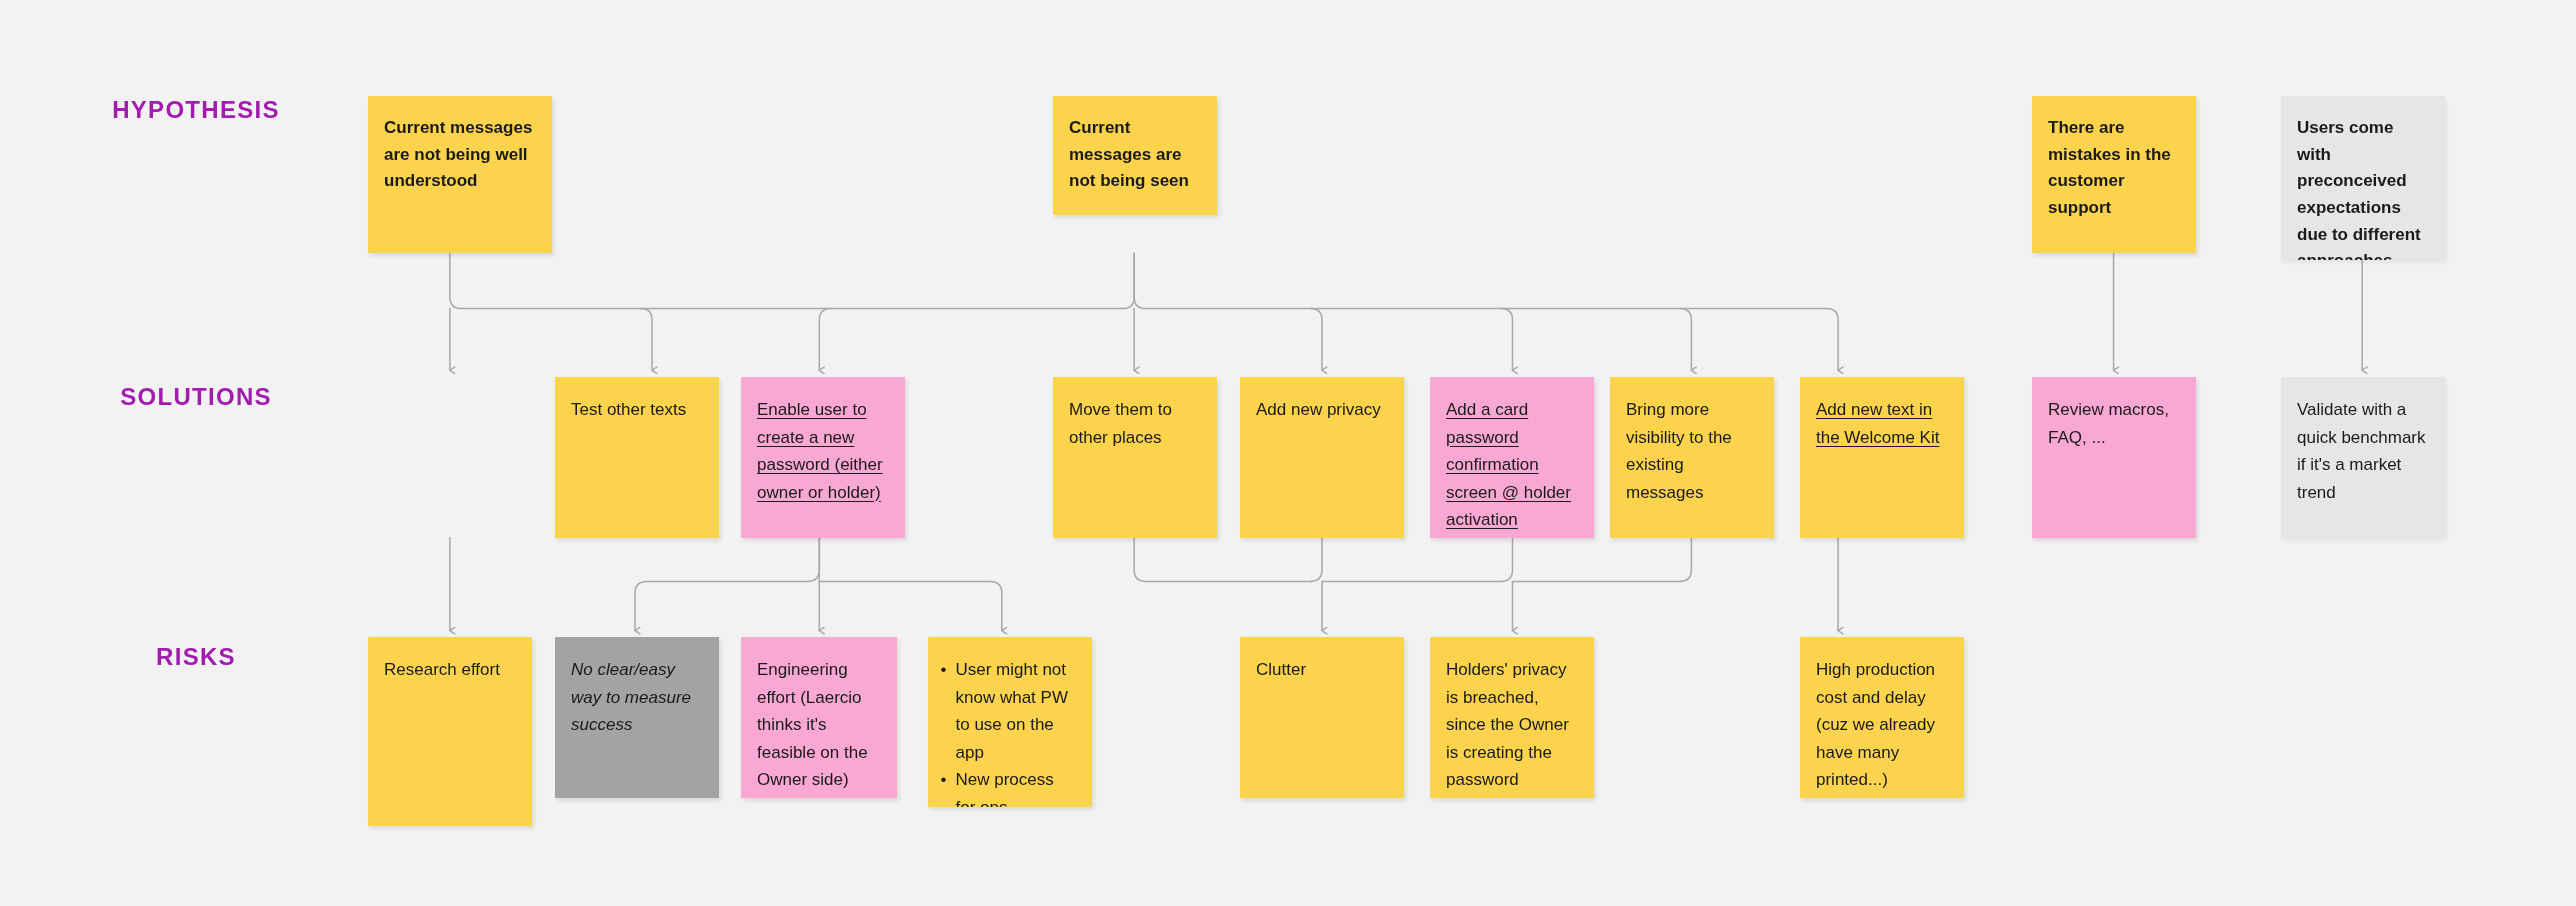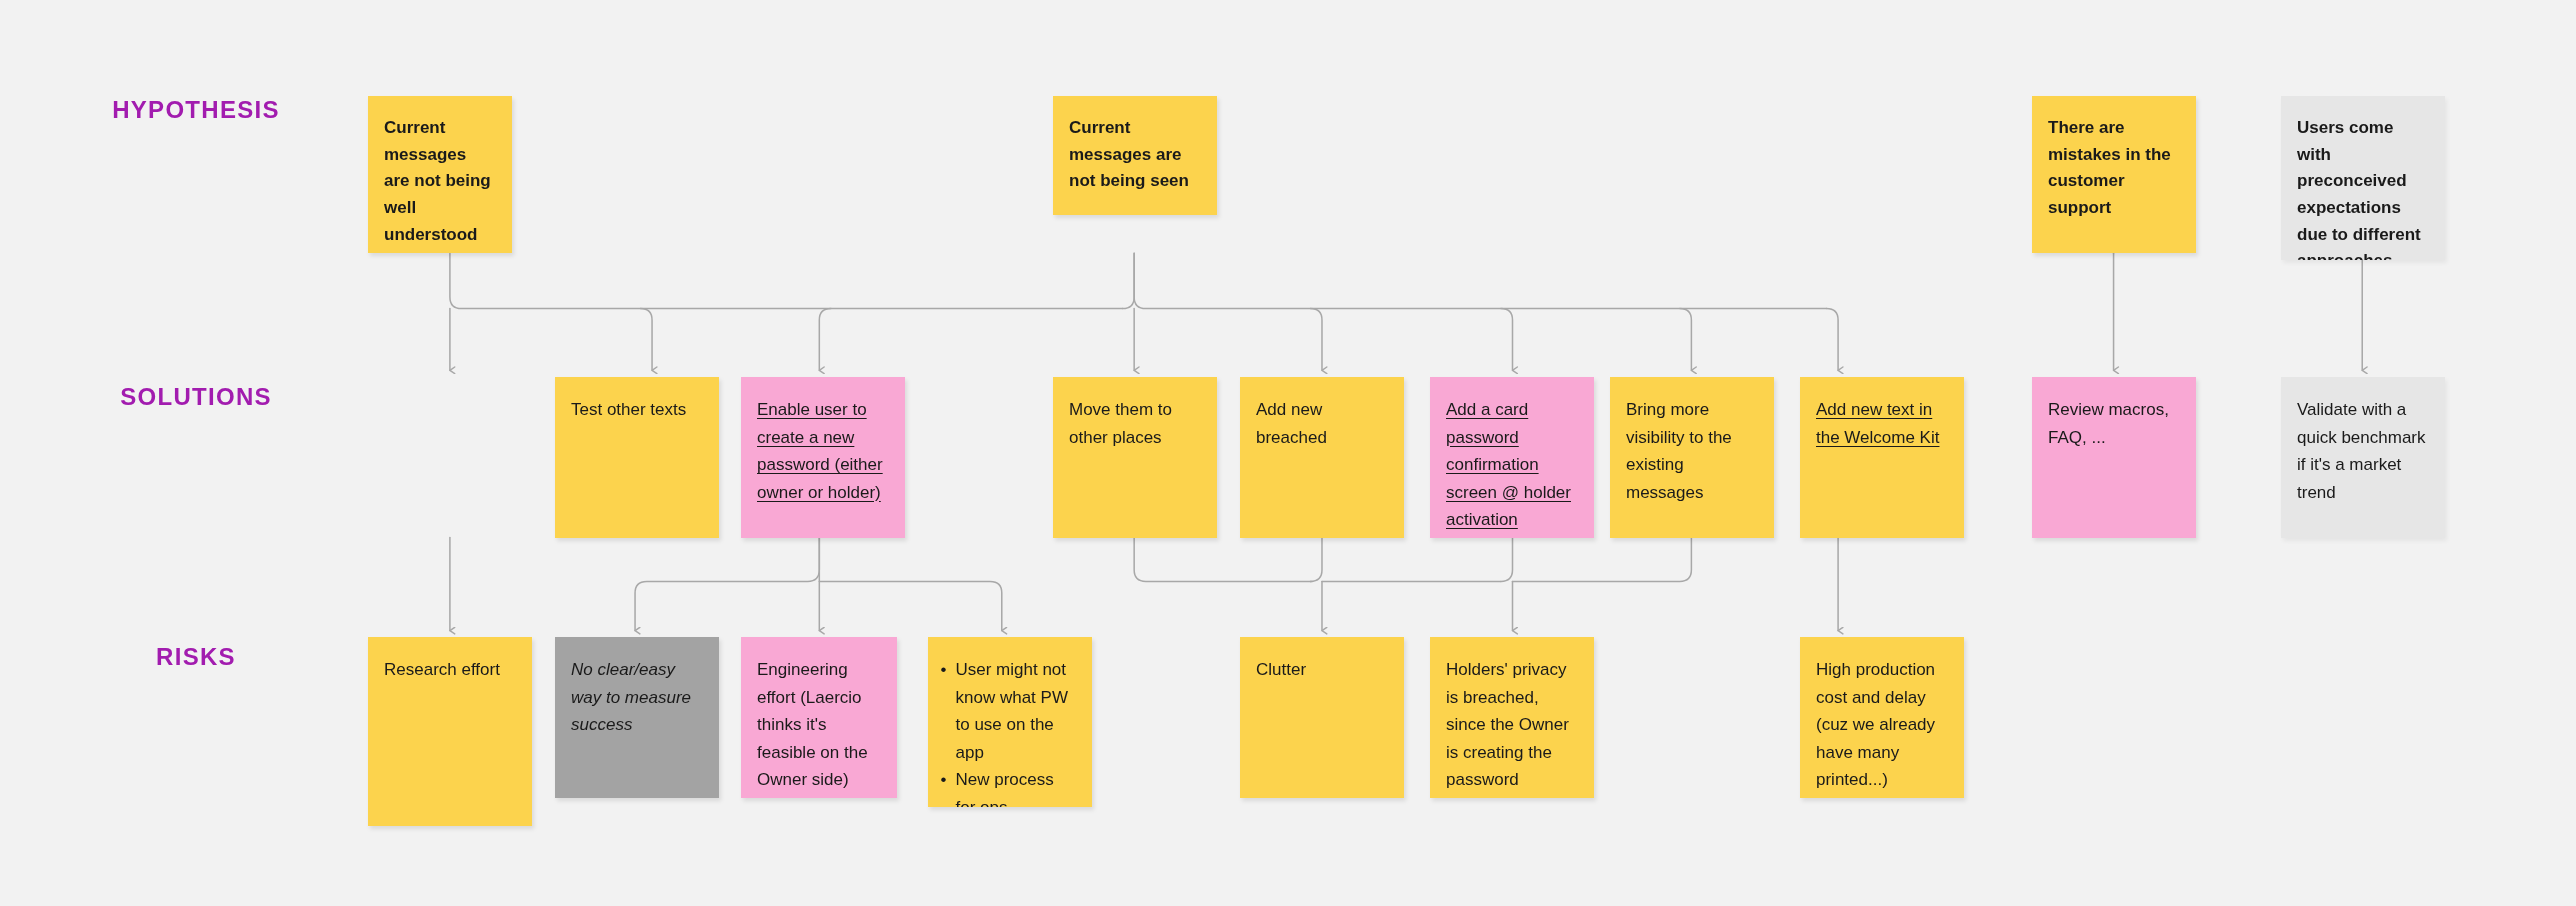--- a/index.html
+++ b/index.html
@@ -110,21 +110,21 @@
       <path d="M1478,650 L1478,705" marker-end="url(#ah)"></path>
       <path d="M1478,650 L1678,650"></path>
       <path d="M1691,601 L1691,637 Q1691,650 1678,650"></path>
       <path d="M1691,650 L1691,705" marker-end="url(#ah)"></path>
       <path d="M1691,650 L1878,650 Q1891,650 1891,637 L1891,601"></path>
 
       <path d="M2055,601 L2055,705" marker-end="url(#ah)"></path>
     </g>
   </svg>
 
-  <div class="card yellow bold" id="h1" style="left:368px; top:96px; width:144px; height:157px;">
+  <div class="card yellow bold" id="h1" style="left:368px; top:96px; width:184px; height:157px;">
     <span class="txt">Current messages are not being well understood</span>
   </div>
 
   <div class="card yellow bold" id="h2" style="left:1053px; top:96px; width:164px; height:119px;">
     <span class="txt">Current messages are not being seen</span>
   </div>
 
   <div class="card yellow bold" id="h3" style="left:2032px; top:96px; width:164px; height:157px;">
     <span class="txt">There are mistakes in the customer support</span>
   </div>
@@ -140,21 +140,21 @@
 
   <div class="card green underline" id="s3" style="left:741px; top:377px; width:164px; height:161px;">
     <span class="txt">Enable user to create a new password (either owner or holder)</span>
   </div>
 
   <div class="card yellow" id="s4" style="left:1053px; top:377px; width:164px; height:161px;">
     <span class="txt">Move them to other places</span>
   </div>
 
   <div class="card yellow" id="s5" style="left:1240px; top:377px; width:164px; height:161px;">
-    <span class="txt">Add new breached</span>
+    <span class="txt">Add new privacy</span>
   </div>
 
   <div class="card green underline" id="s6" style="left:1430px; top:377px; width:164px; height:161px;">
     <span class="txt">Add a card password confirmation screen @ holder activation</span>
   </div>
 
   <div class="card yellow" id="s7" style="left:1610px; top:377px; width:164px; height:161px;">
     <span class="txt">Bring more visibility to the existing messages</span>
   </div>
 

